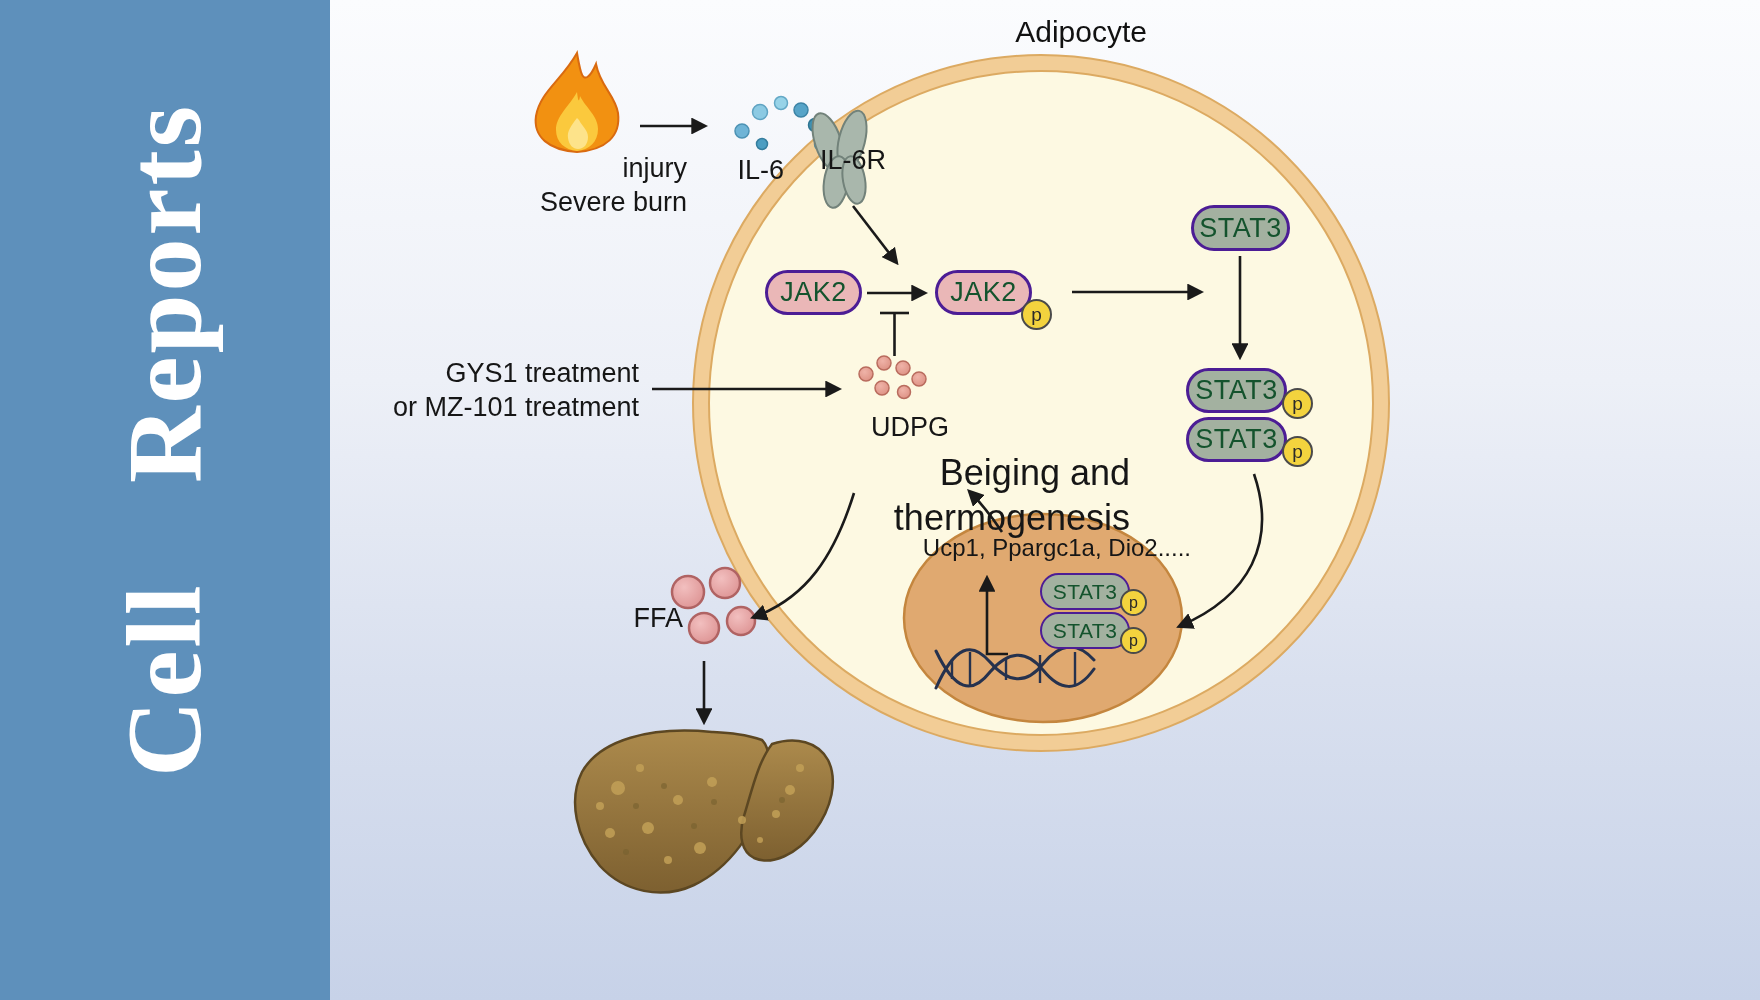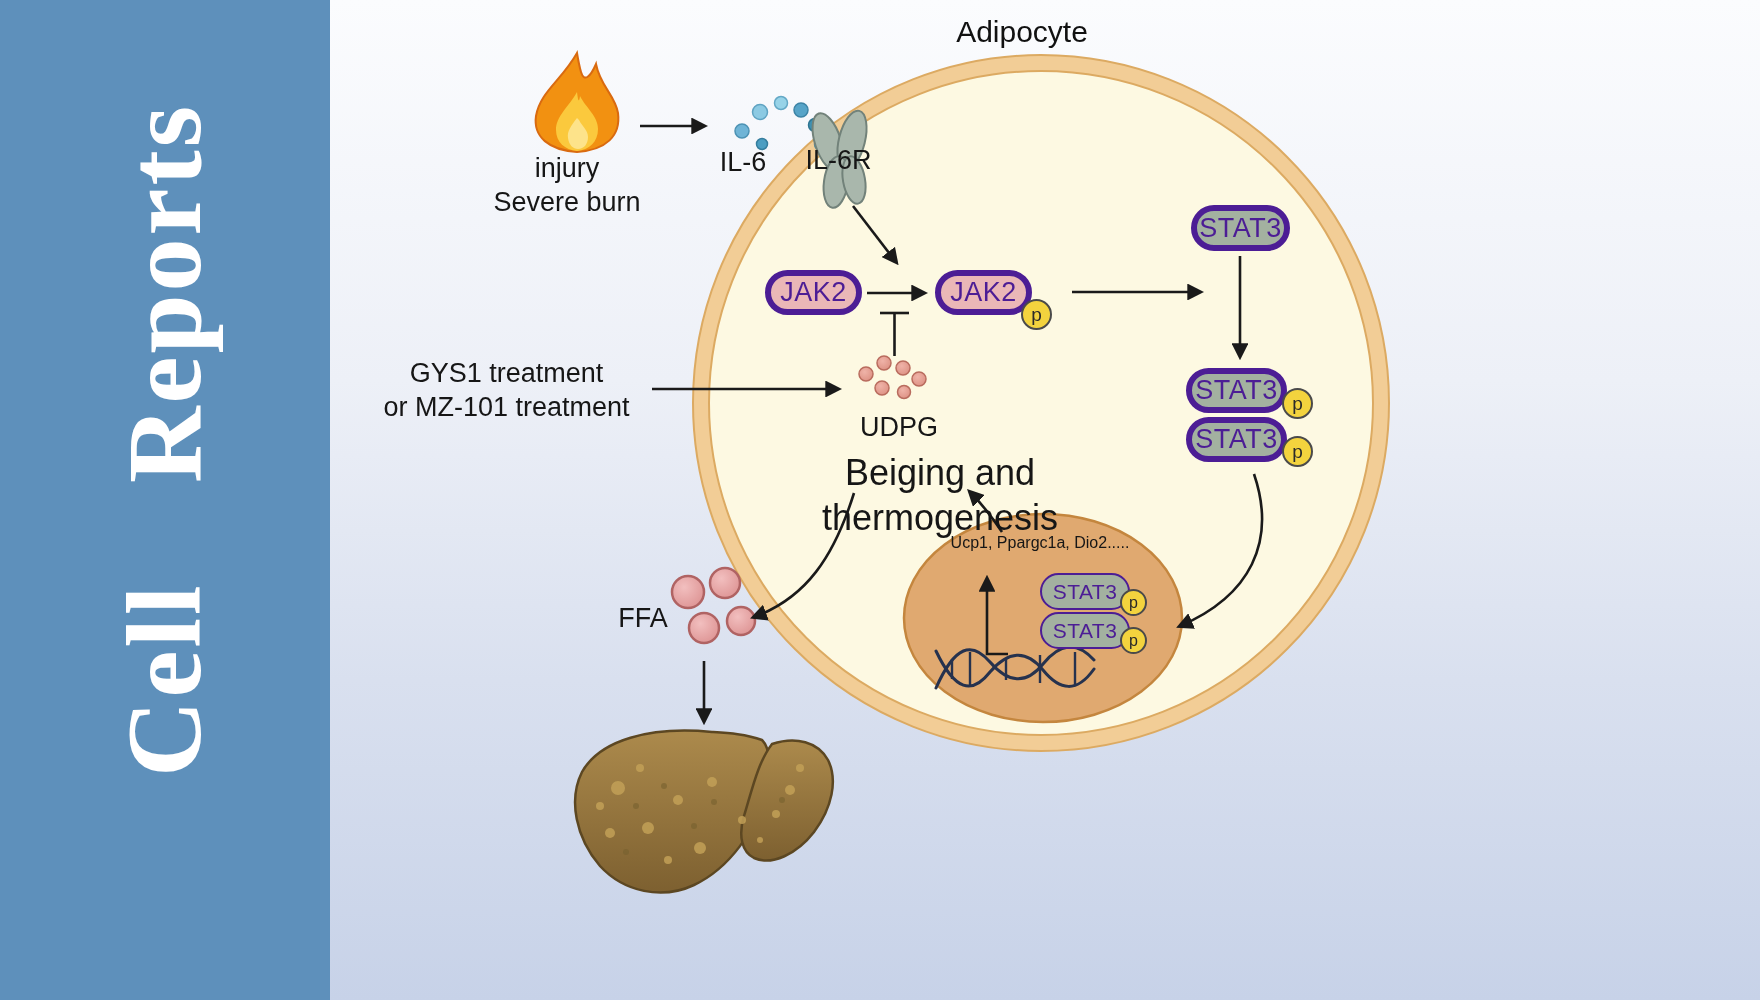--- a/index.html
+++ b/index.html
@@ -6,24 +6,24 @@
   html,body{width:1760px;height:1000px;overflow:hidden;background:#fff}
   body{font-family:"Liberation Sans",sans-serif}
   .stage{position:relative;width:1760px;height:1000px;background:#fff}
   .sidebar{position:absolute;left:0;top:0;width:330px;height:1000px;
     background:var(--sidebar-blue,#5E90BB);display:flex;align-items:center;justify-content:center;overflow:visible}
   .sidebar-text{font-family:"Liberation Serif",serif;font-weight:700;font-size:106px;color:#ffffff;
     white-space:pre;letter-spacing:3px;word-spacing:70px;transform:rotate(-90deg) translateX(60px)}
   .panel{position:absolute;left:330px;top:0;width:1430px;height:1000px;
     background:linear-gradient(180deg,var(--panel-top,#FBFCFE) 0%,#EDF0F7 38%,#D9E0EF 68%,var(--panel-bottom,#C7D2E8) 100%)}
   .fig-svg{position:absolute;left:0;top:0;width:1760px;height:1000px}
-  .lbl{position:absolute;text-align:center;font-size:27px;line-height:1.26;color:#161616}
+  .lbl{position:absolute;text-align:right;font-size:27px;line-height:1.26;color:#161616}
   .lbl.title{font-size:30px;color:#111}
   .pill{position:absolute;display:flex;align-items:center;justify-content:center;
-    border:6px solid #4c1d95;border-radius:24px;font-size:27px;color:#4c1d95;letter-spacing:.5px}
+    border:3px solid #4c1d95;border-radius:24px;font-size:27px;color:#14532d;letter-spacing:.5px}
   .pill.jak{background:var(--jak2-pink,#EAB7B7)}
   .pill.stat{background:var(--stat3-green,#A3B1A0)}
   .pill.small{font-size:21px;border-width:2.5px;border-radius:19px}
   .badge{position:absolute;width:31px;height:31px;display:flex;align-items:center;justify-content:center;
     background:var(--phospho-yellow,#F3D33E);border:2.5px solid #4A4A4A;border-radius:50%;font-size:19px;color:#2a2a2a}
   .badge.small{width:27px;height:27px;font-size:16px}
   .arrow{fill:none;stroke:var(--arrow-dark,#1A1A1A);stroke-width:2.6}
   .cellfill{fill:var(--cell-fill,#FDF9E2)}
   .membrane{fill:none;stroke:var(--membrane,#F2CD96);stroke-width:16}
   .membrane-edge{fill:none;stroke:var(--membrane-edge,#DCAA62);stroke-width:2}
@@ -169,21 +169,21 @@
     </g>
   </svg>
 
   <div class="lbl title" style="left:897px;top:13px;width:250px">Adipocyte</div>
 
   <div class="lbl" style="left:447px;top:151px;width:240px">
     <div>injury</div>
     <div>Severe burn</div>
   </div>
 
-  <div class="lbl" style="left:702px;top:145px;width:82px">IL-6</div>
+  <div class="lbl" style="left:702px;top:153px;width:82px">IL-6</div>
   <div class="lbl" style="left:791px;top:143px;width:95px">IL-6R</div>
 
   <div class="pill jak" style="left:765px;top:270px;width:97px;height:45px">JAK2</div>
   <div class="pill jak" style="left:935px;top:270px;width:97px;height:45px">JAK2</div>
   <div class="badge" style="left:1021px;top:299px">p</div>
 
   <div class="pill stat" style="left:1191px;top:205px;width:99px;height:46px">STAT3</div>
   <div class="pill stat" style="left:1186px;top:368px;width:101px;height:45px">STAT3</div>
   <div class="pill stat" style="left:1186px;top:417px;width:101px;height:45px">STAT3</div>
   <div class="badge" style="left:1282px;top:388px">p</div>
@@ -191,21 +191,21 @@
 
   <div class="lbl" style="left:374px;top:356px;width:265px">
     <div>GYS1 treatment</div>
     <div>or MZ-101 treatment</div>
   </div>
 
   <div class="lbl" style="left:849px;top:410px;width:100px">UDPG</div>
 
   <div class="lbl" style="left:750px;top:450px;width:380px;font-size:36px">Beiging and thermogenesis</div>
 
-  <div class="lbl" style="left:889px;top:533px;width:302px;font-size:16px">Ucp1, Ppargc1a, Dio2.....</div>
+  <div class="lbl" style="left:889px;top:533px;width:302px;font-size:24px">Ucp1, Ppargc1a, Dio2.....</div>
 
   <div class="pill stat small" style="left:1040px;top:573px;width:90px;height:37px">STAT3</div>
   <div class="pill stat small" style="left:1040px;top:612px;width:90px;height:37px">STAT3</div>
   <div class="badge small" style="left:1120px;top:589px">p</div>
   <div class="badge small" style="left:1120px;top:627px">p</div>
 
   <div class="lbl" style="left:603px;top:601px;width:80px">FFA</div>
 
 </div>
 

